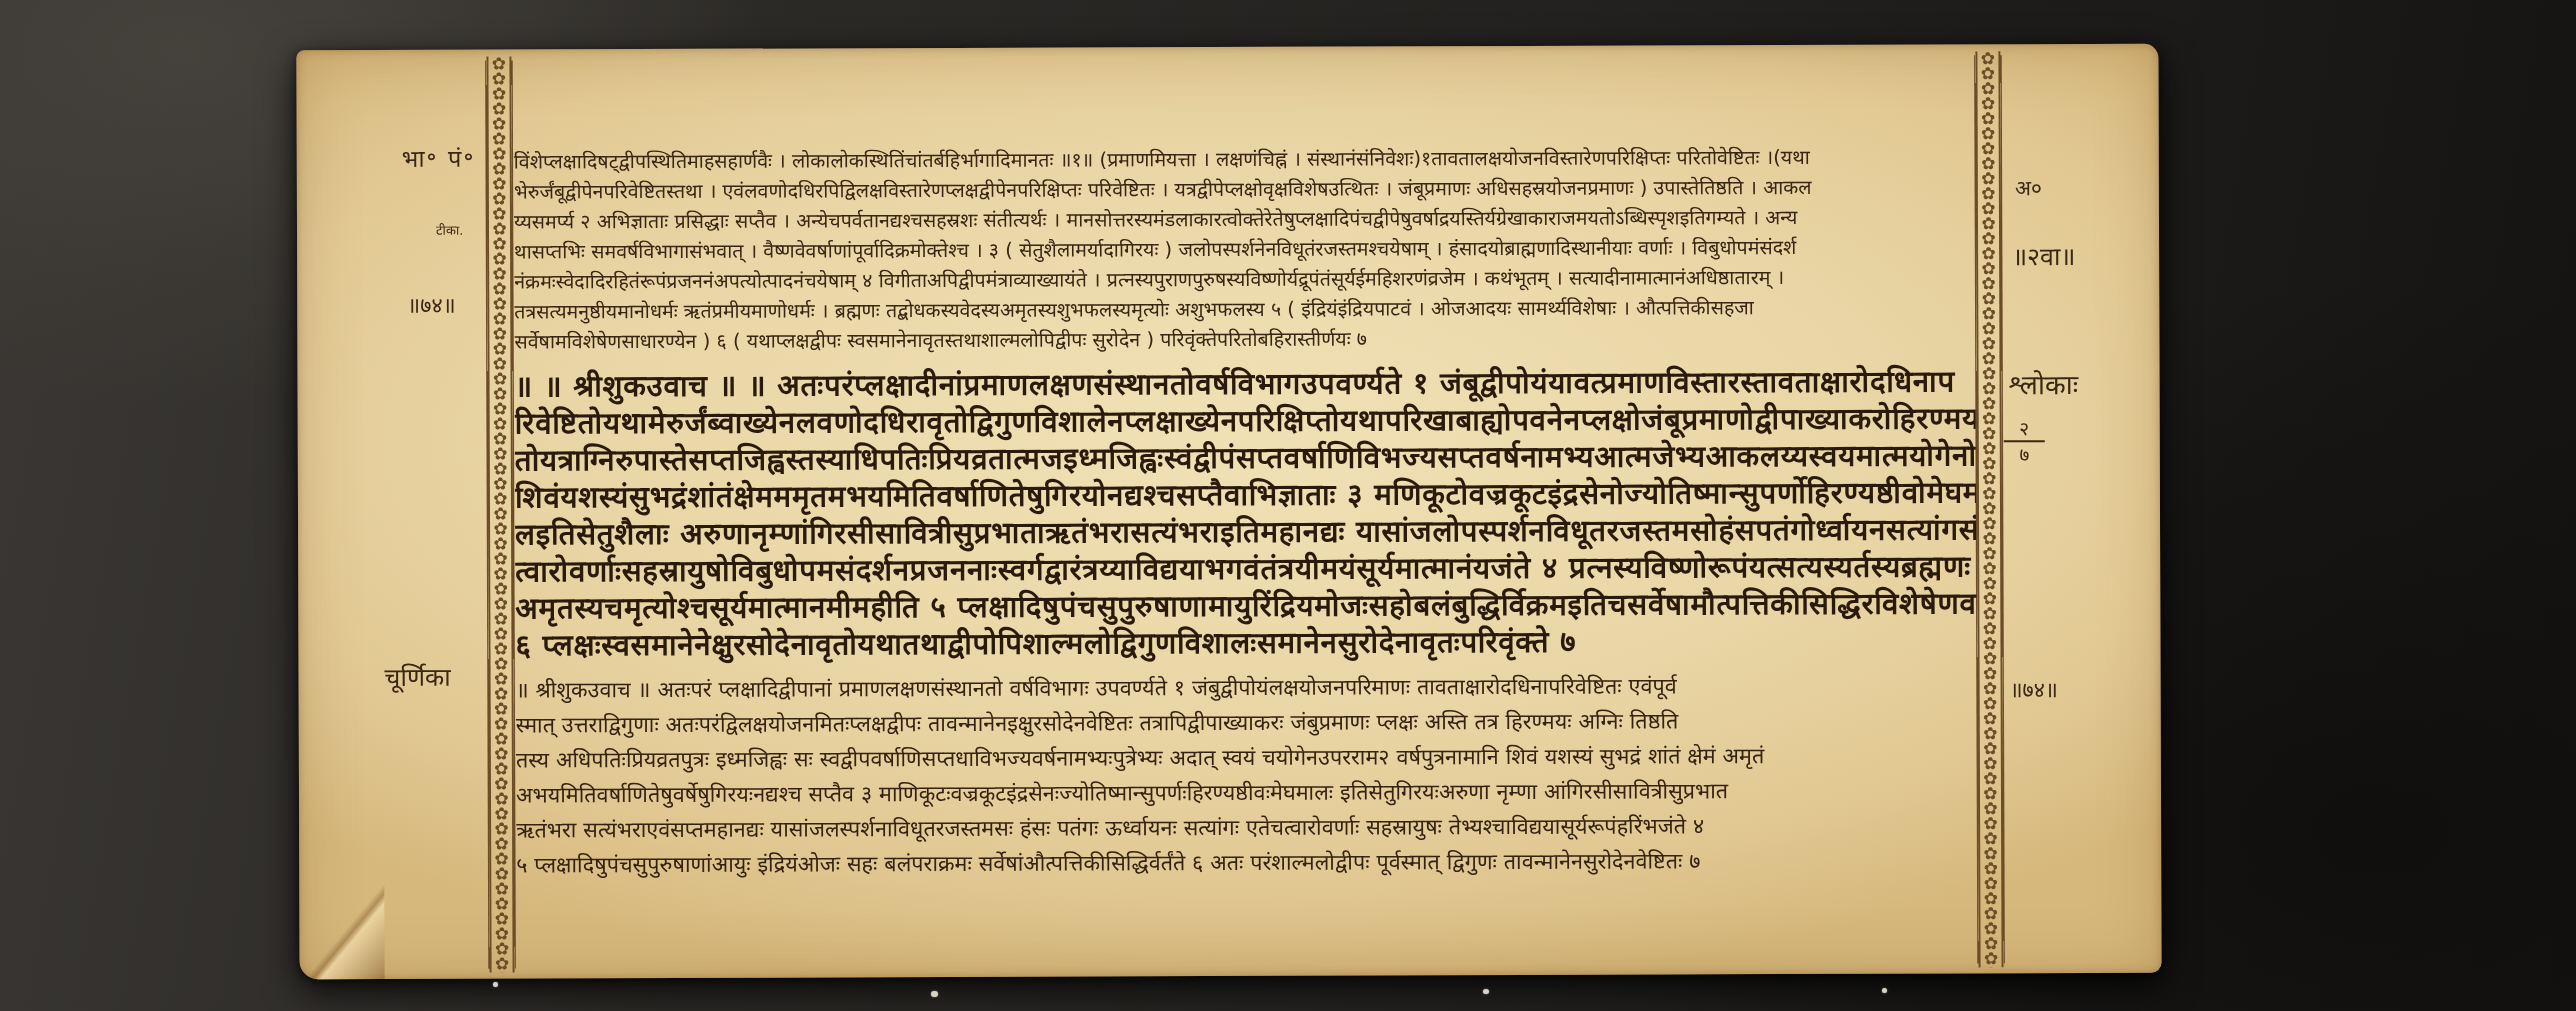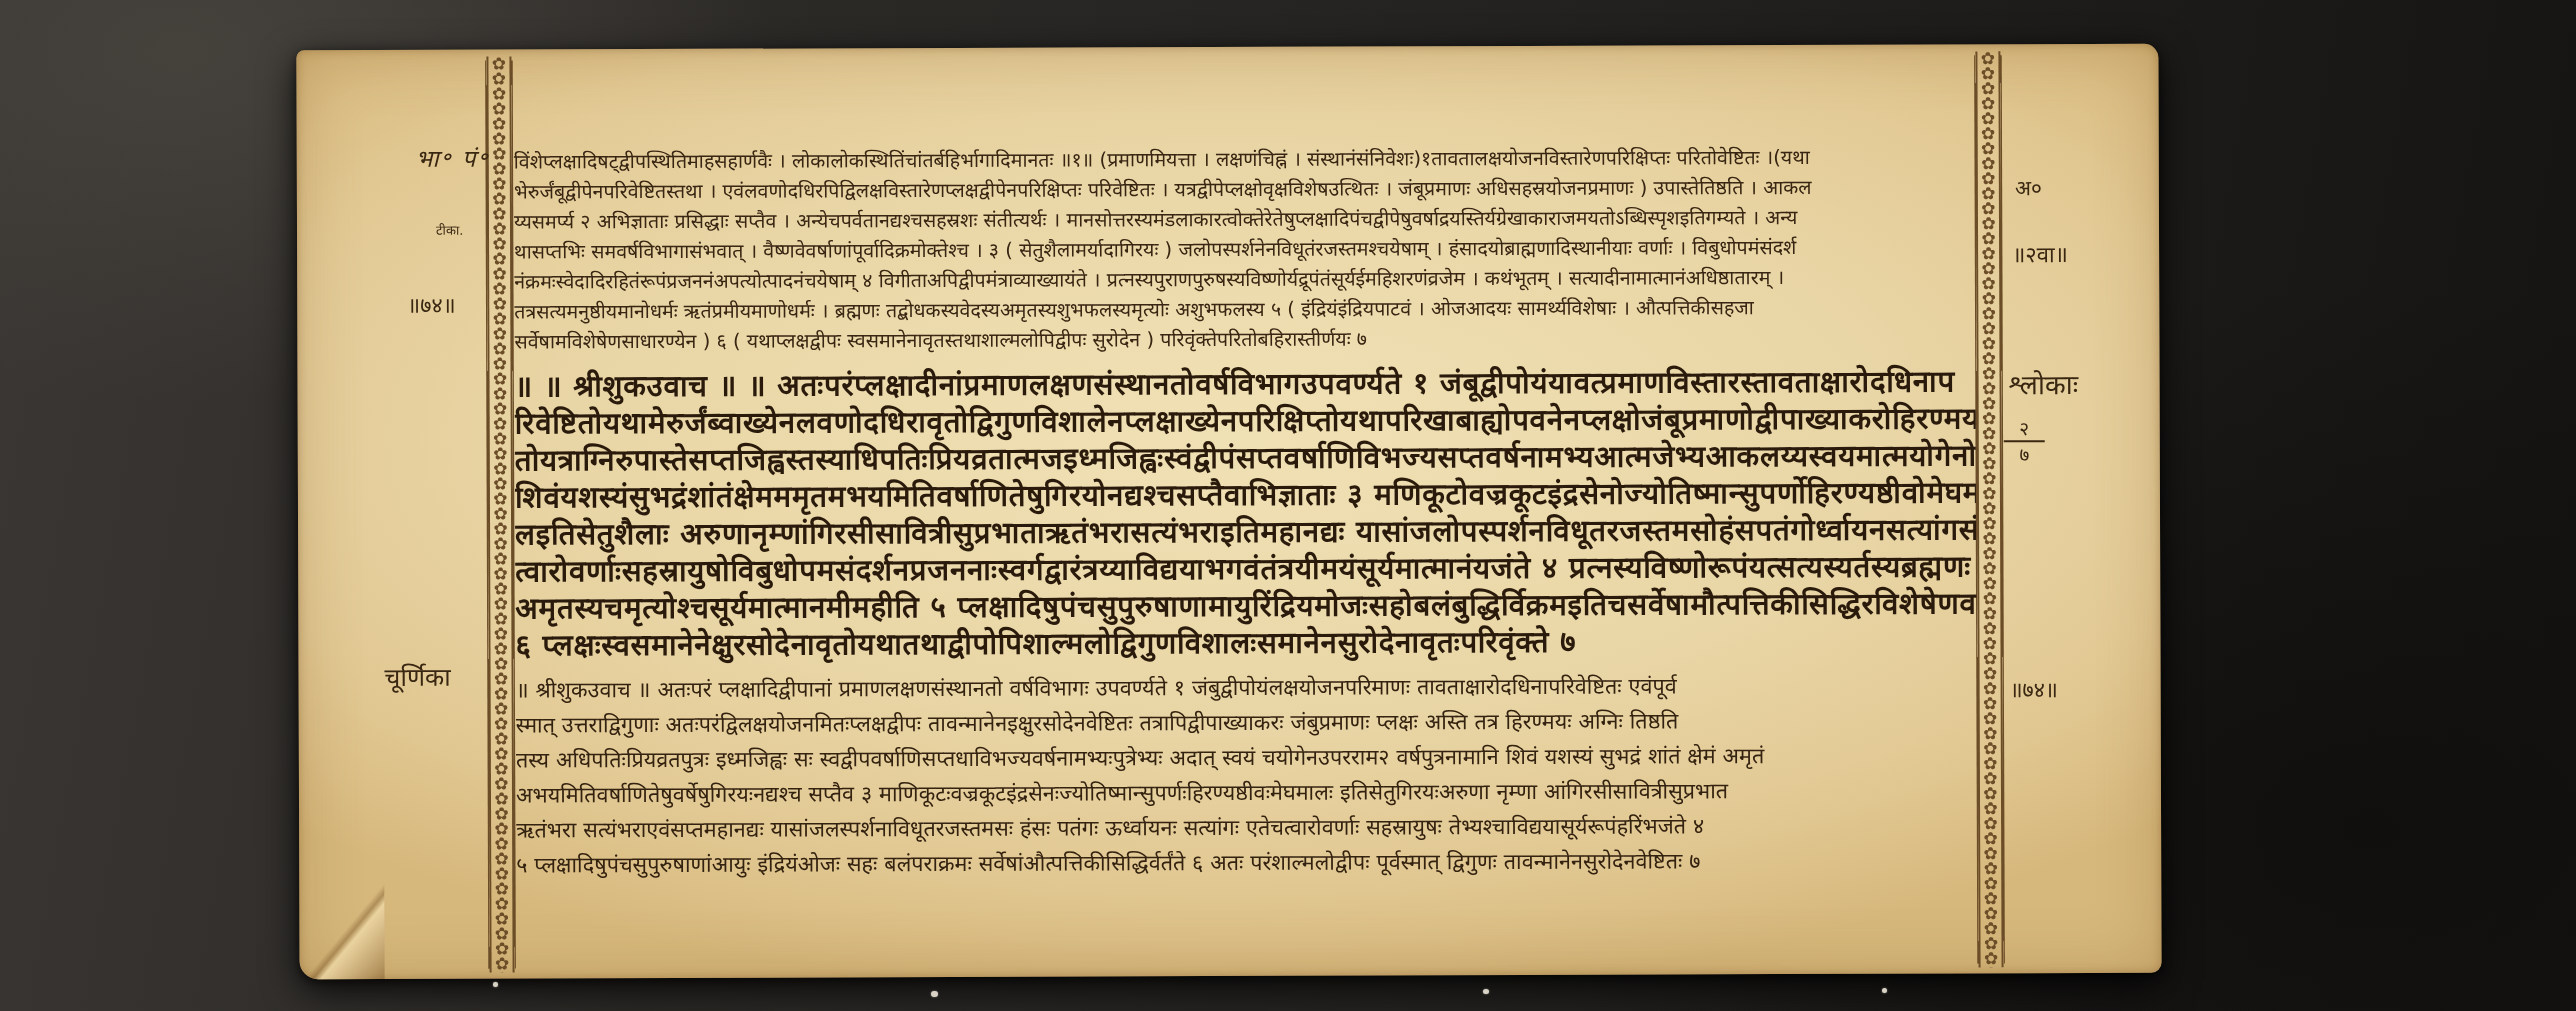--- a/index.html
+++ b/index.html
@@ -39,26 +39,26 @@
   .ornament-col.left{left:190px;}
   .ornament-col.right{left:1679px;}
   .textcol{position:absolute;left:217px;top:0;width:1461px;height:100%;}
   .tika{position:absolute;top:98px;left:0;right:0;}
   .mula{position:absolute;top:319px;left:0;right:0;}
   .churnika{position:absolute;top:623px;left:0;right:0;}
   .t-line{height:30px;line-height:30px;font-size:19.6px;color:#382512;white-space:nowrap;overflow:hidden;}
   .m-line{height:37px;line-height:37px;font-size:29.5px;font-weight:bold;color:#2a1a0b;white-space:nowrap;overflow:hidden;letter-spacing:0.7px;}
   .c-line{height:35px;line-height:35px;font-size:21.6px;color:#342210;white-space:nowrap;overflow:hidden;}
   .mlabel{position:absolute;color:#3a2712;white-space:nowrap;}
-  .lbl-work{left:119px;top:92px;font-size:23.6px;letter-spacing:2px;font-style:italic;}
+  .lbl-work{left:105px;top:92px;font-size:23.6px;letter-spacing:2px;}
   .lbl-tika{left:139px;top:171px;font-size:13px;}
   .lbl-folio-left{left:110px;top:240px;font-size:21.6px;}
   .lbl-churnika{left:86px;top:609px;font-size:25px;}
   .lbl-adhyaya{left:1718px;top:115px;font-size:21px;margin-top:14px;}
-  .lbl-section{left:1715px;top:194px;font-size:22px;}
+  .lbl-section{left:1715px;top:194px;font-size:25px;}
   .lbl-shloka{left:1711px;top:321px;font-size:27px;}
   .lbl-folio-right{left:1711px;top:630px;font-size:21.6px;}
   .fraction{position:absolute;left:1703px;top:374px;width:47px;text-align:center;color:#3a2712;font-size:19px;line-height:21px;}
   .frac-bar{height:2px;background:#3a2712;width:41px;margin:1.3px auto;}
   .speck{position:absolute;background:#d9d3c6;border-radius:50%;box-shadow:0 0 2px rgba(220,214,200,.6);}
 </style>
 </head>
 <body>
 
 <div class="scene">

